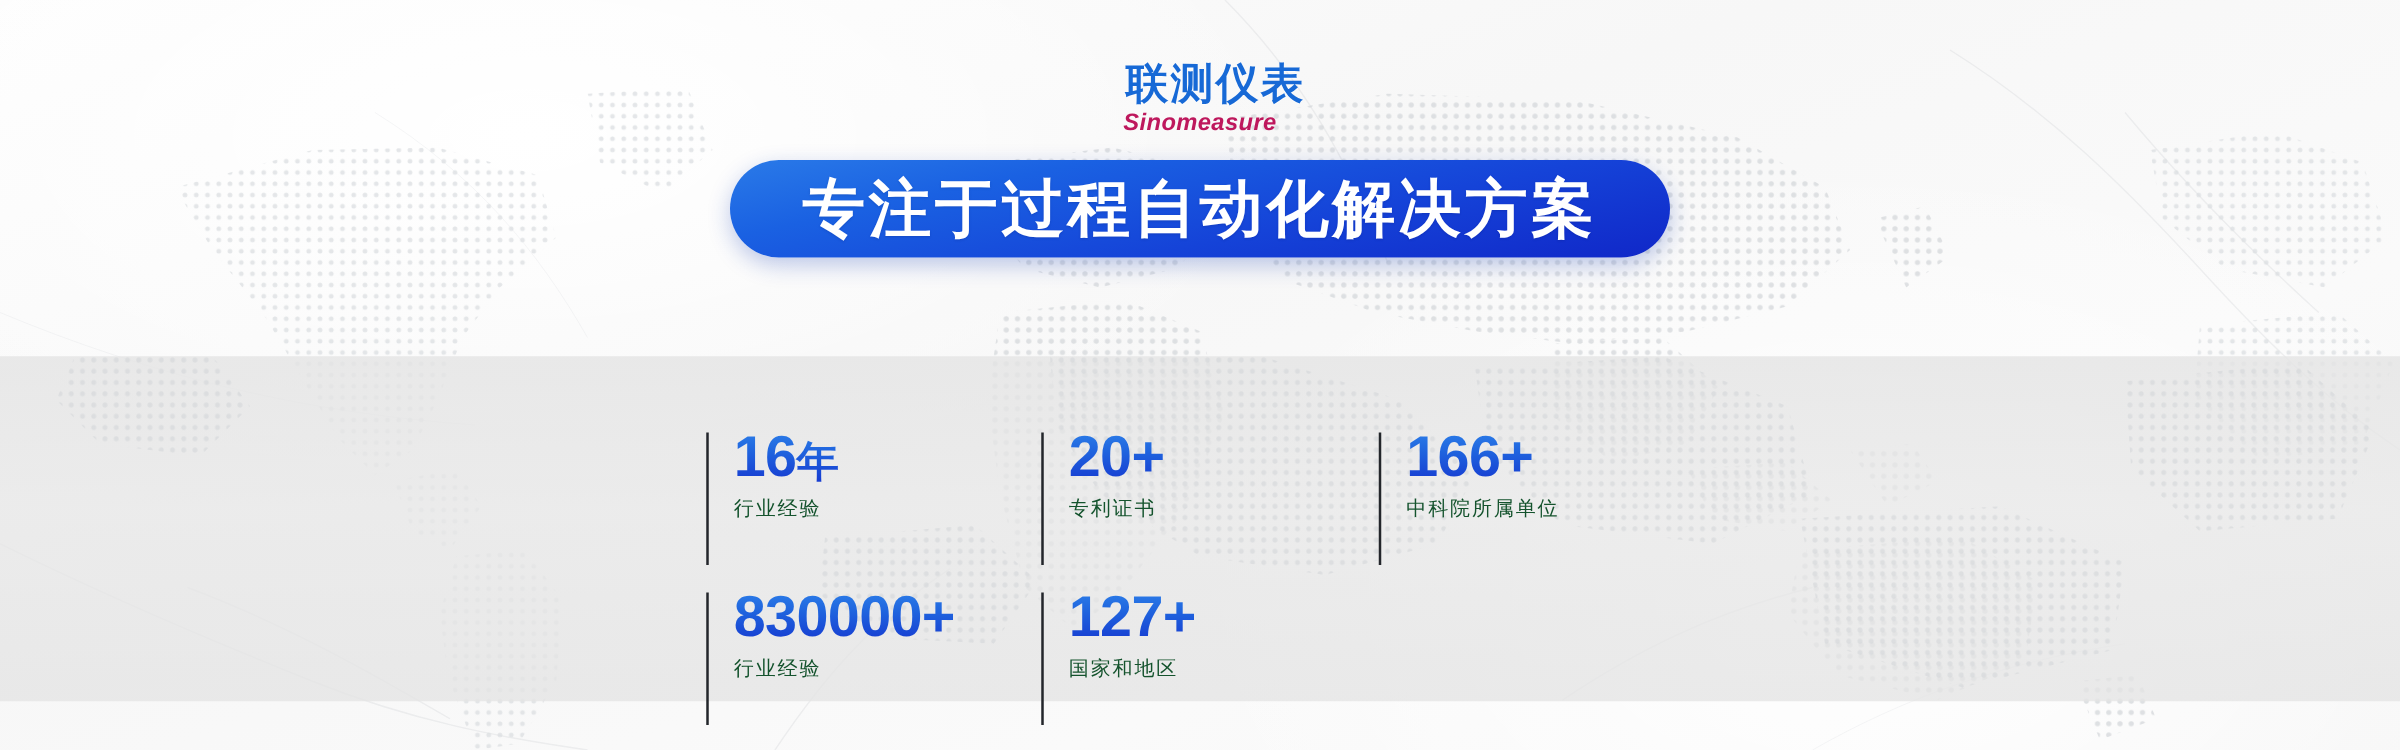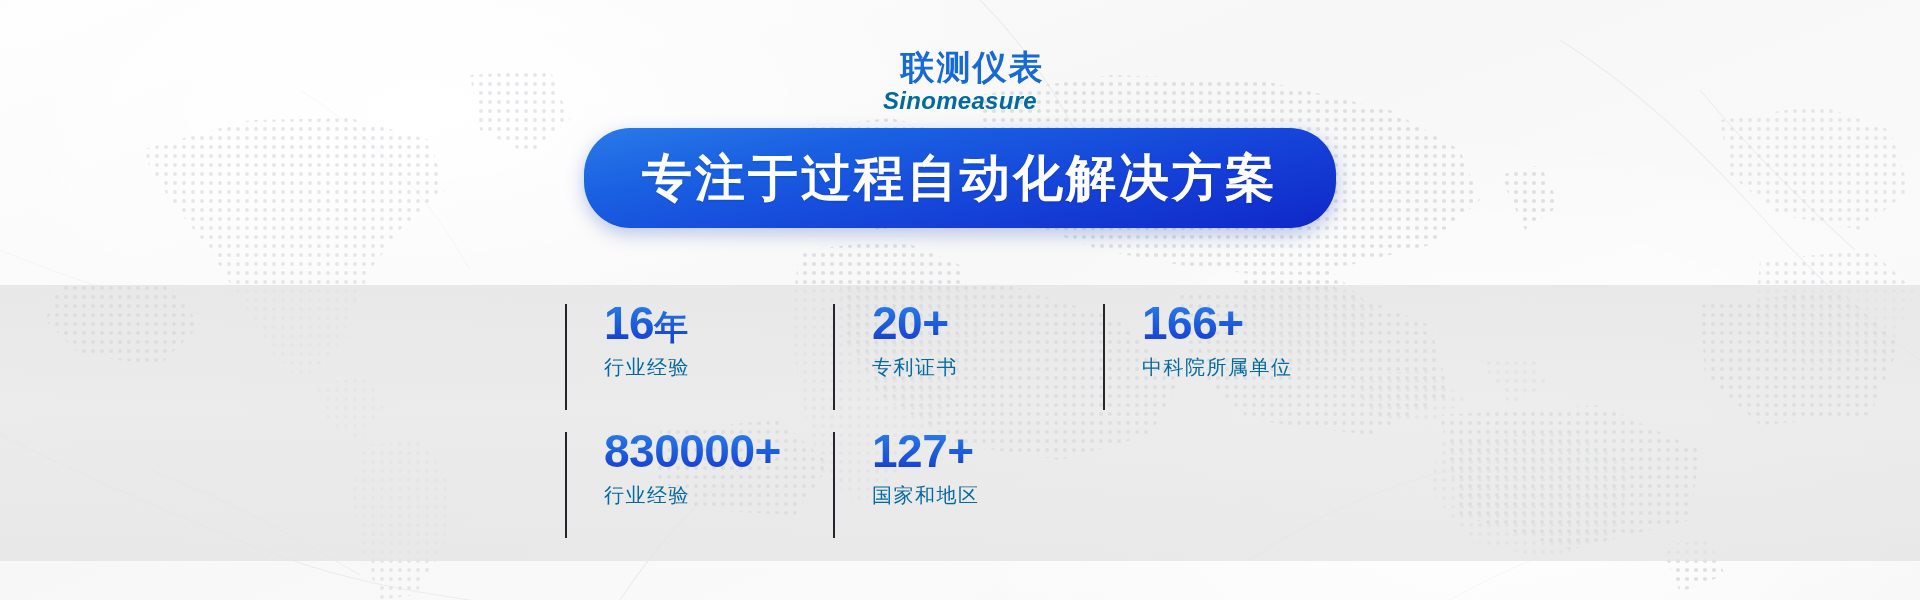--- a/index.html
+++ b/index.html
@@ -63,40 +63,40 @@
     font-size:34px;
     font-weight:bold;
     letter-spacing:2px;
     color:#1769d6;
     font-family:"DejaVu Sans","Liberation Sans",sans-serif;
     text-shadow:0 1px 0 rgba(255,255,255,.55);
     padding-left:25px;
   }
   .logo-en {
     margin-top:5px;
-    font-size:24px;
+    font-size:19px;
     font-weight:bold;
     font-style:italic;
     letter-spacing:.3px;
-    color:#0369a1;
+    color:#be185d;
     font-family:"Liberation Sans","DejaVu Sans",sans-serif;
   }
 
   
   .pill-wrap {
     position:absolute;
     left:0; right:0; top:128px;
     display:flex; justify-content:center;
     z-index:5;
   }
   .pill {
     display:inline-flex;
     align-items:center;
     justify-content:center;
-    height:100px;
+    height:78px;
     padding:0 58px;
     border-radius:46px;
     background:linear-gradient(168deg,#2a7ae8 0%,#1a61e2 26%,#1543d8 62%,#1027c8 100%);
     box-shadow:0 6px 18px rgba(22,60,180,.28);
   }
   .pill-text {
     font-size:50px;
     font-weight:bold;
     letter-spacing:3px;
     color:#ffffff;
@@ -111,24 +111,25 @@
     position:absolute;
     left:565px; top:300px;
     width:790px;
     display:grid;
     grid-template-columns:268px 270px 252px;
     grid-template-rows:128px 128px;
     z-index:6;
   }
   .stat {
     position:relative;
-    padding-left:39px;
+    padding-left:22px;
     display:flex;
     flex-direction:column;
     justify-content:flex-start;
+    margin-top:42px;
   }
   .stat::before {
     content:"";
     position:absolute;
     left:0; top:4px;
     width:2px; height:106px;
     background:#23262b;
   }
   .stat-value {
     font-size:46px;
@@ -143,22 +144,22 @@
     -webkit-text-fill-color:transparent;
     white-space:nowrap;
   }
   .stat-value .unit {
     font-size:34px;
     letter-spacing:0;
     font-family:"DejaVu Sans","Liberation Sans",sans-serif;
   }
   .stat-label {
     margin-top:9px;
-    font-size:20px;
-    color:#0369a1;
+    font-size:16px;
+    color:#14532d;
     letter-spacing:1.5px;
     font-family:"DejaVu Sans","Liberation Sans",sans-serif;
     white-space:nowrap;
     line-height:1.1;
   }
 </style>
 </head>
 <body>
 
 <div class="stage">

